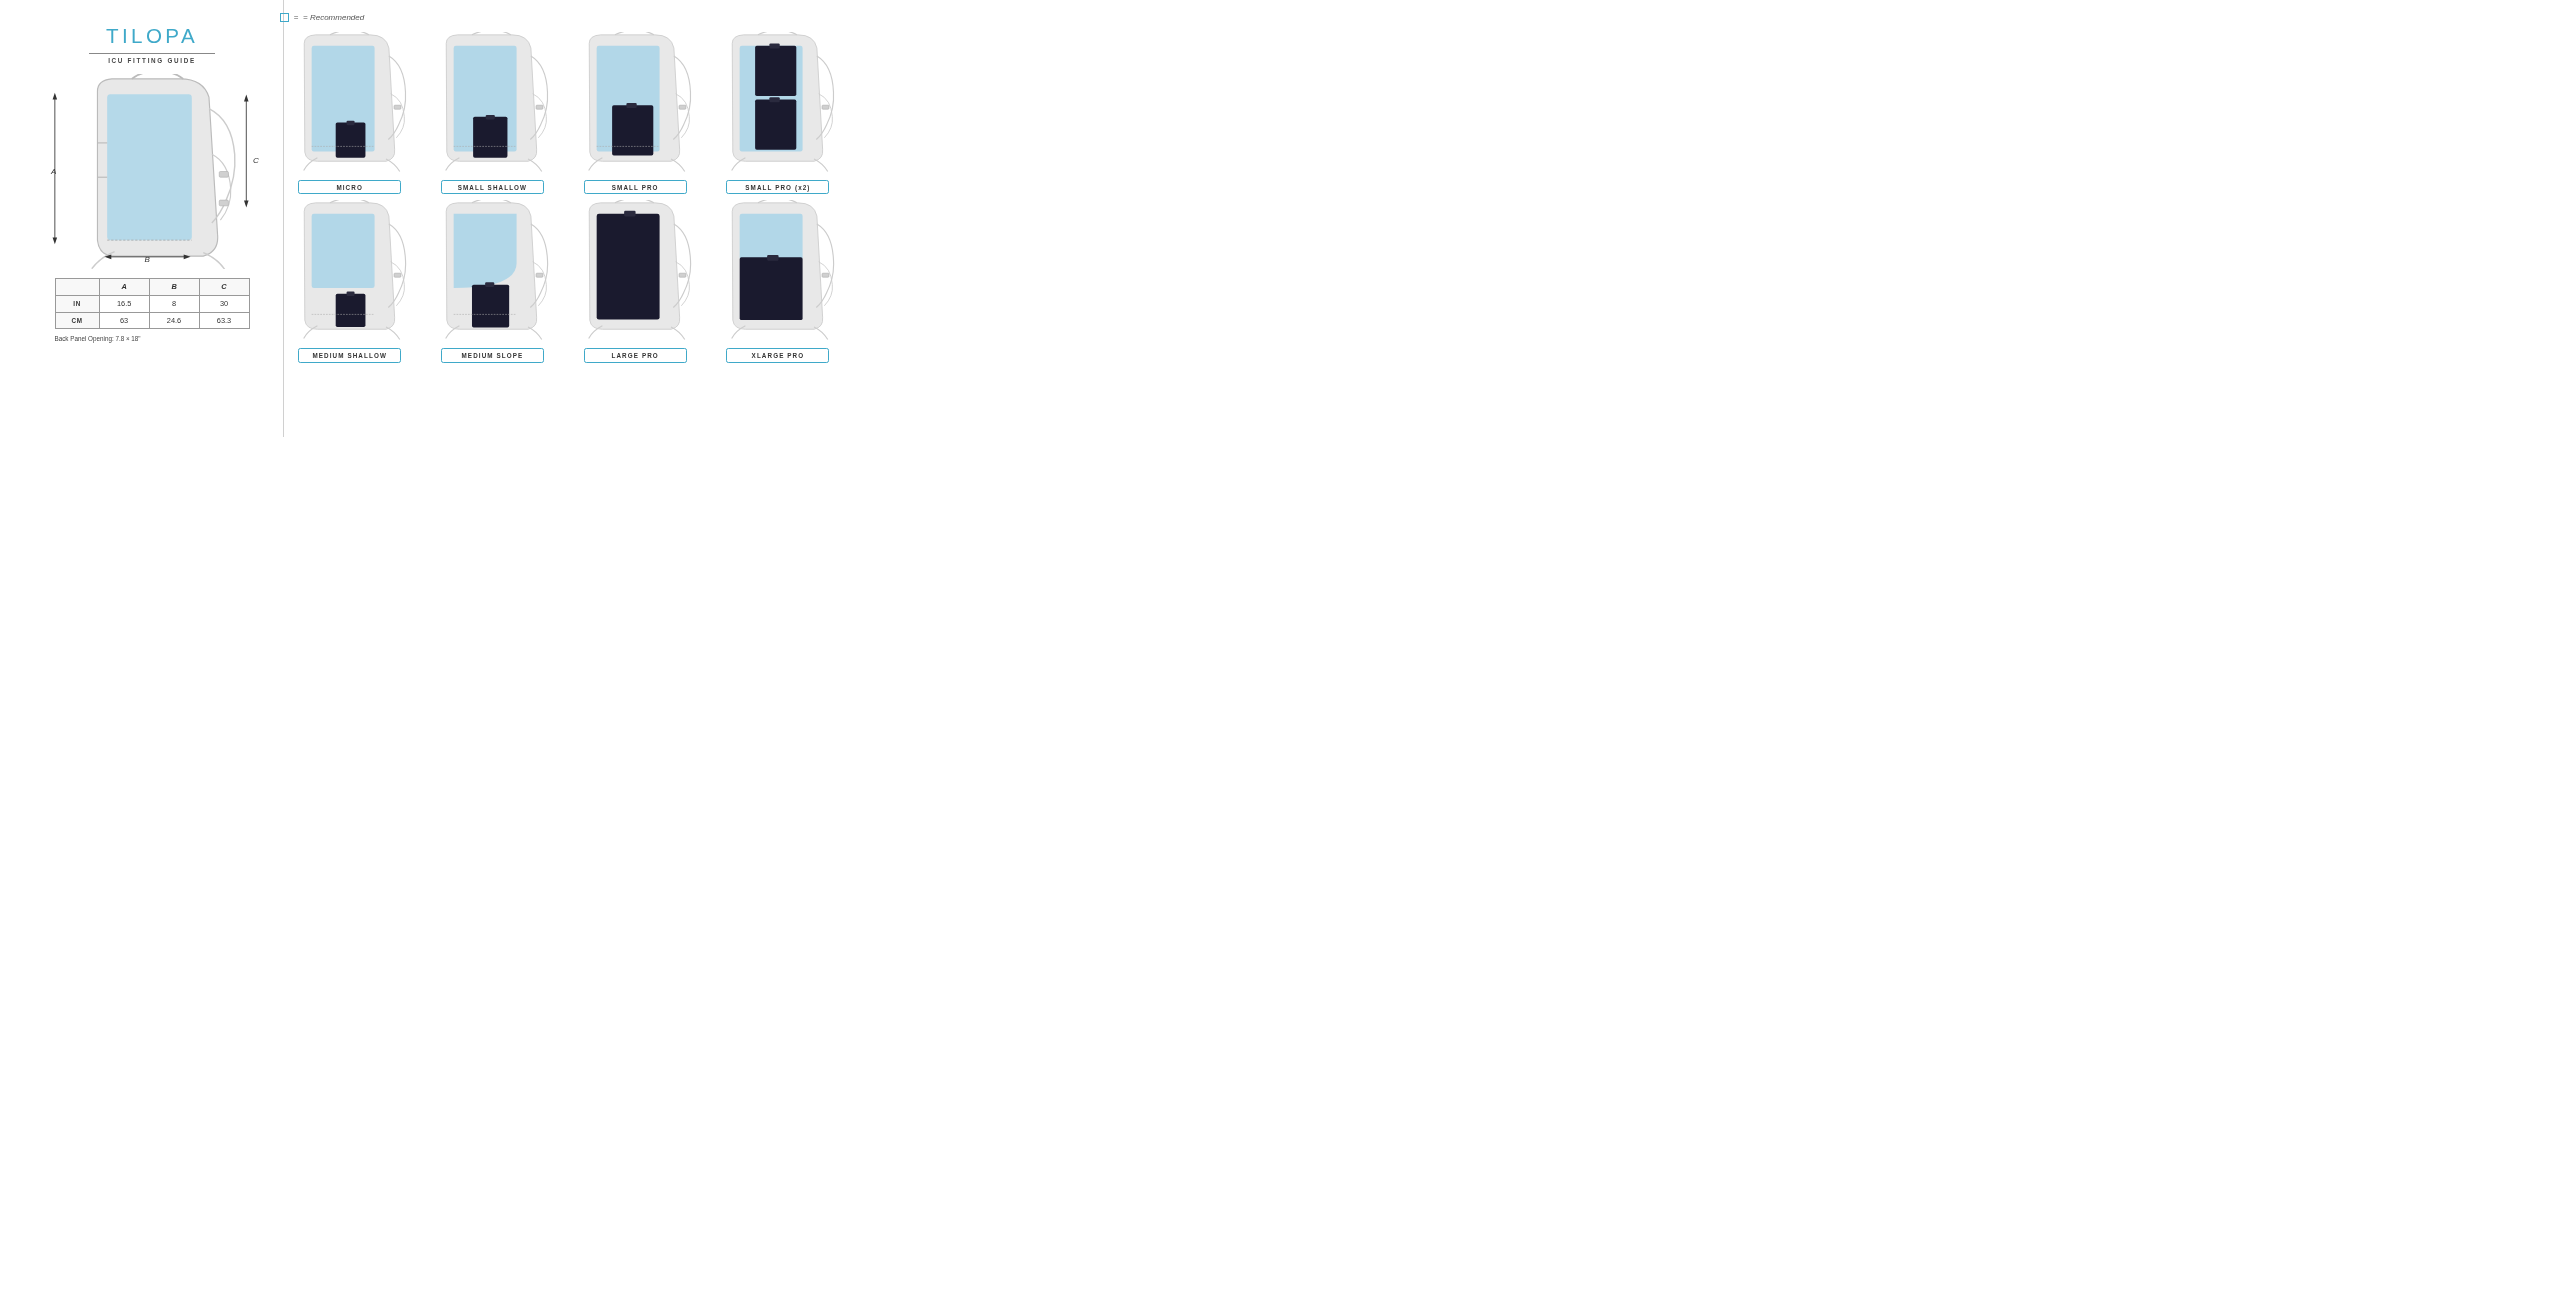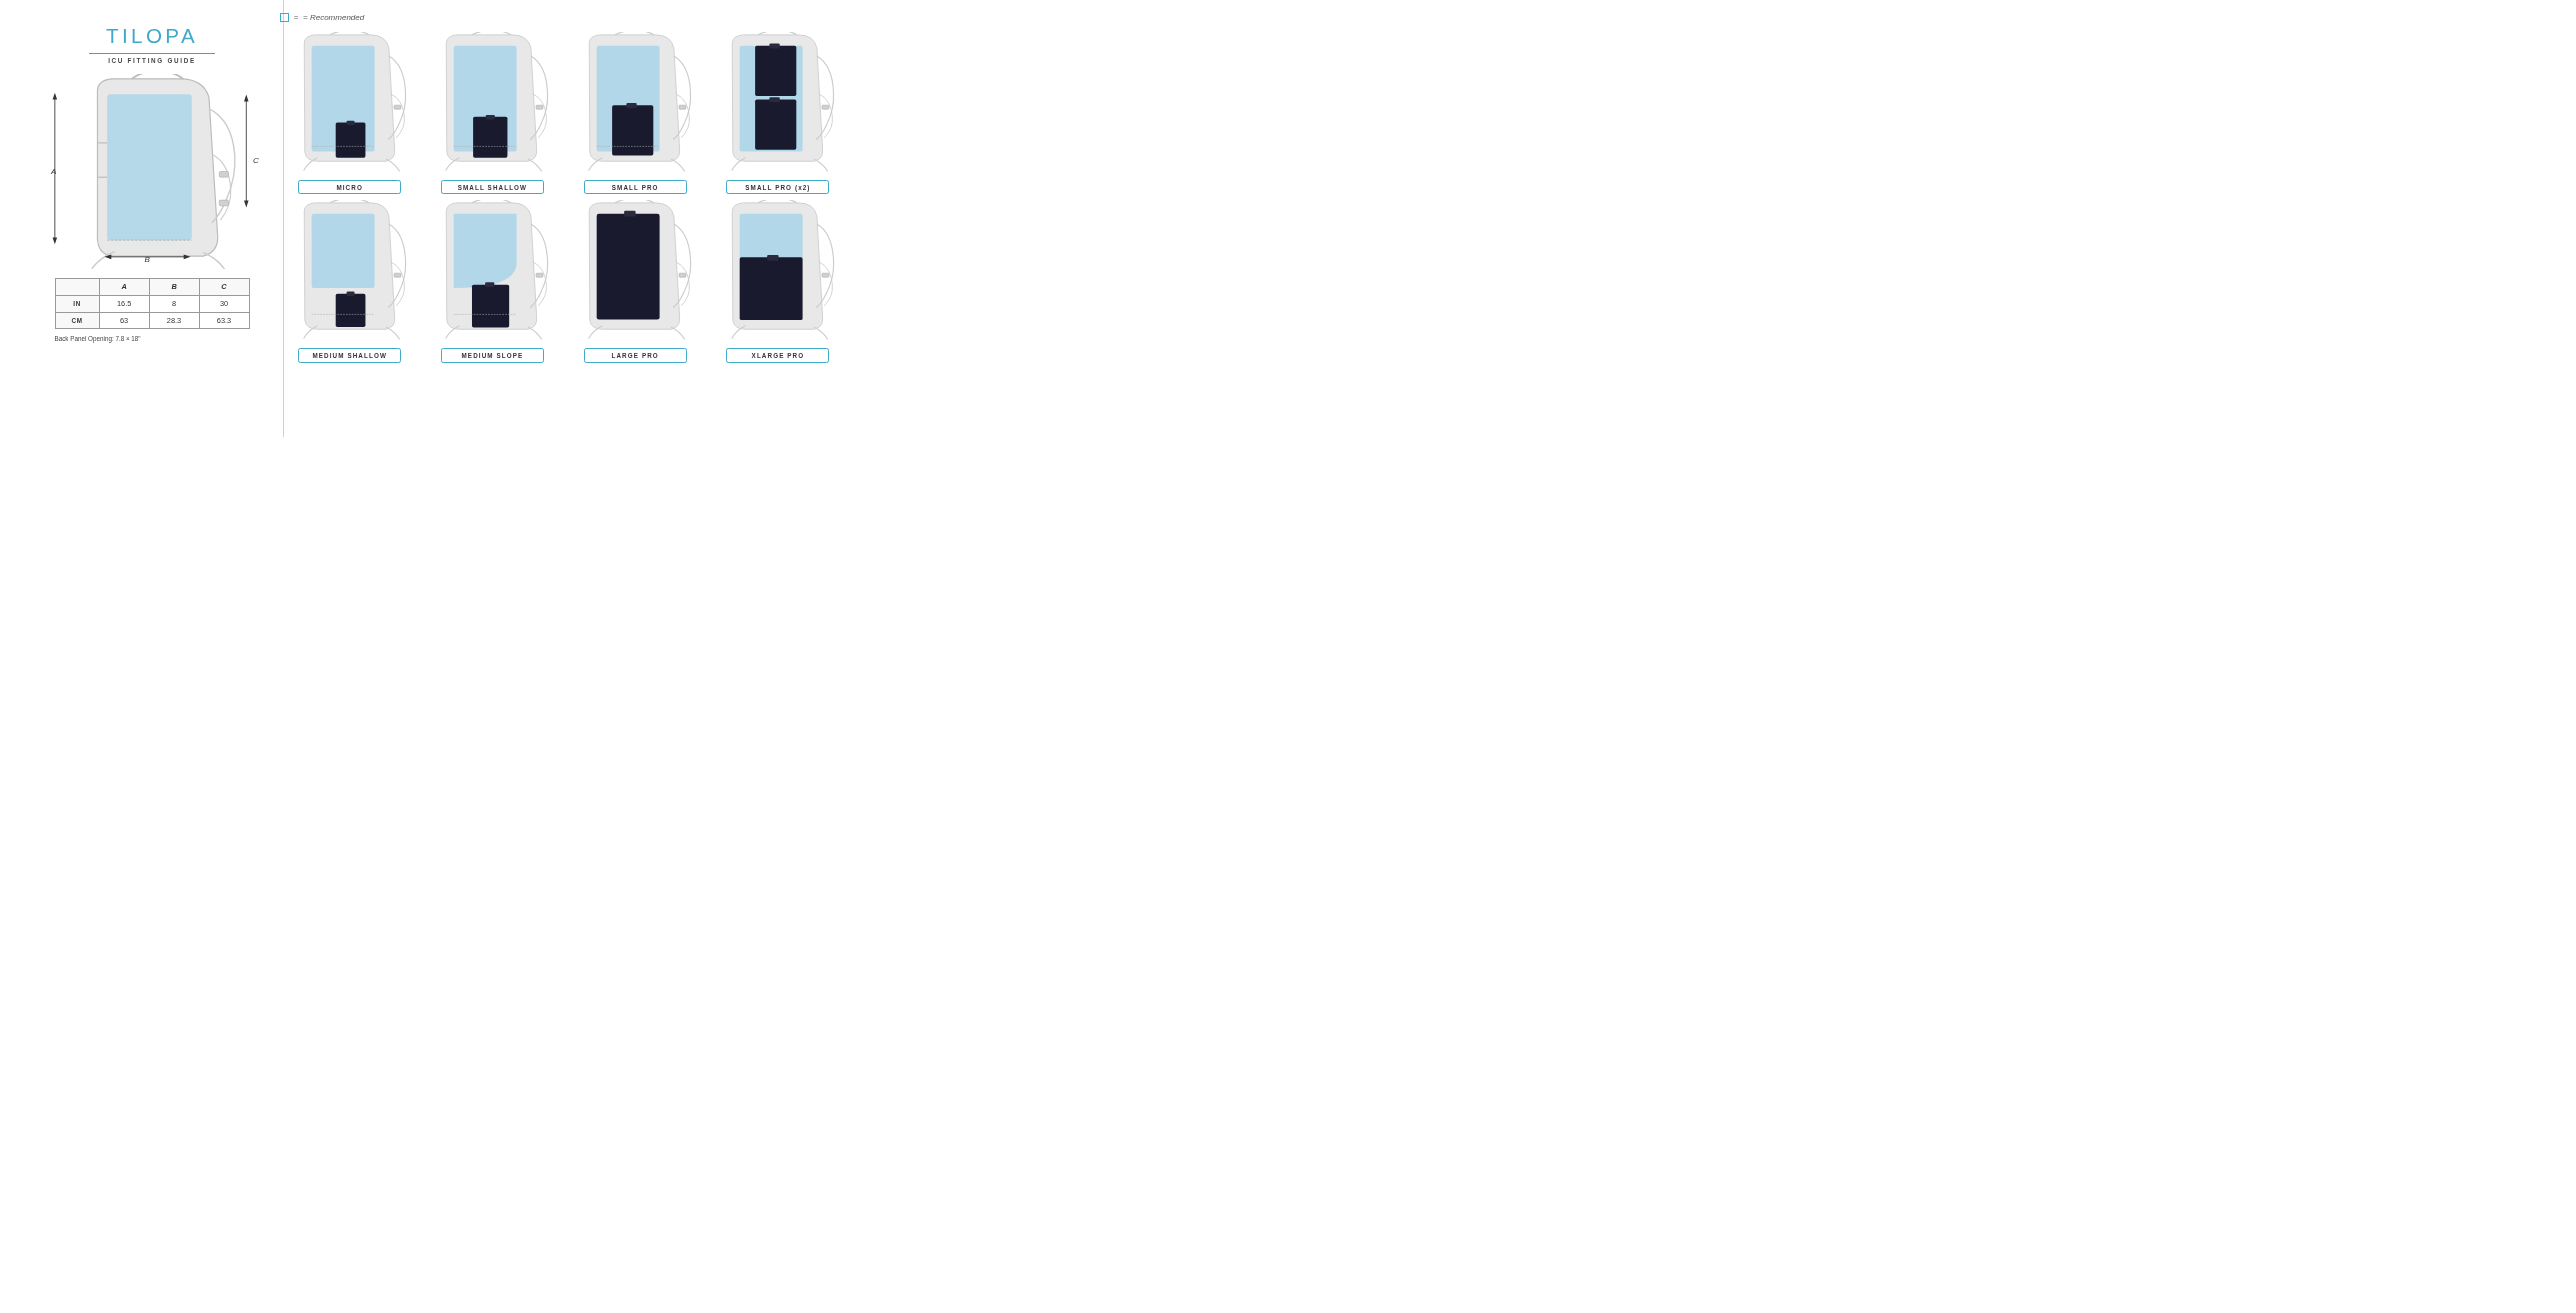--- a/index.html
+++ b/index.html
@@ -274,21 +274,21 @@
       <tbody>
         <tr>
           <td>IN</td>
           <td>16.5</td>
           <td>8</td>
           <td>30</td>
         </tr>
         <tr>
           <td>CM</td>
           <td>63</td>
-          <td>28.3</td>
+          <td>24.6</td>
           <td>63.3</td>
         </tr>
       </tbody>
     </table>
     <div class="back-panel-note">Back Panel Opening: 7.8 × 18"</div>
   </div>
 </div>
 
 <div class="right-panel">
   <div class="recommended-row">

